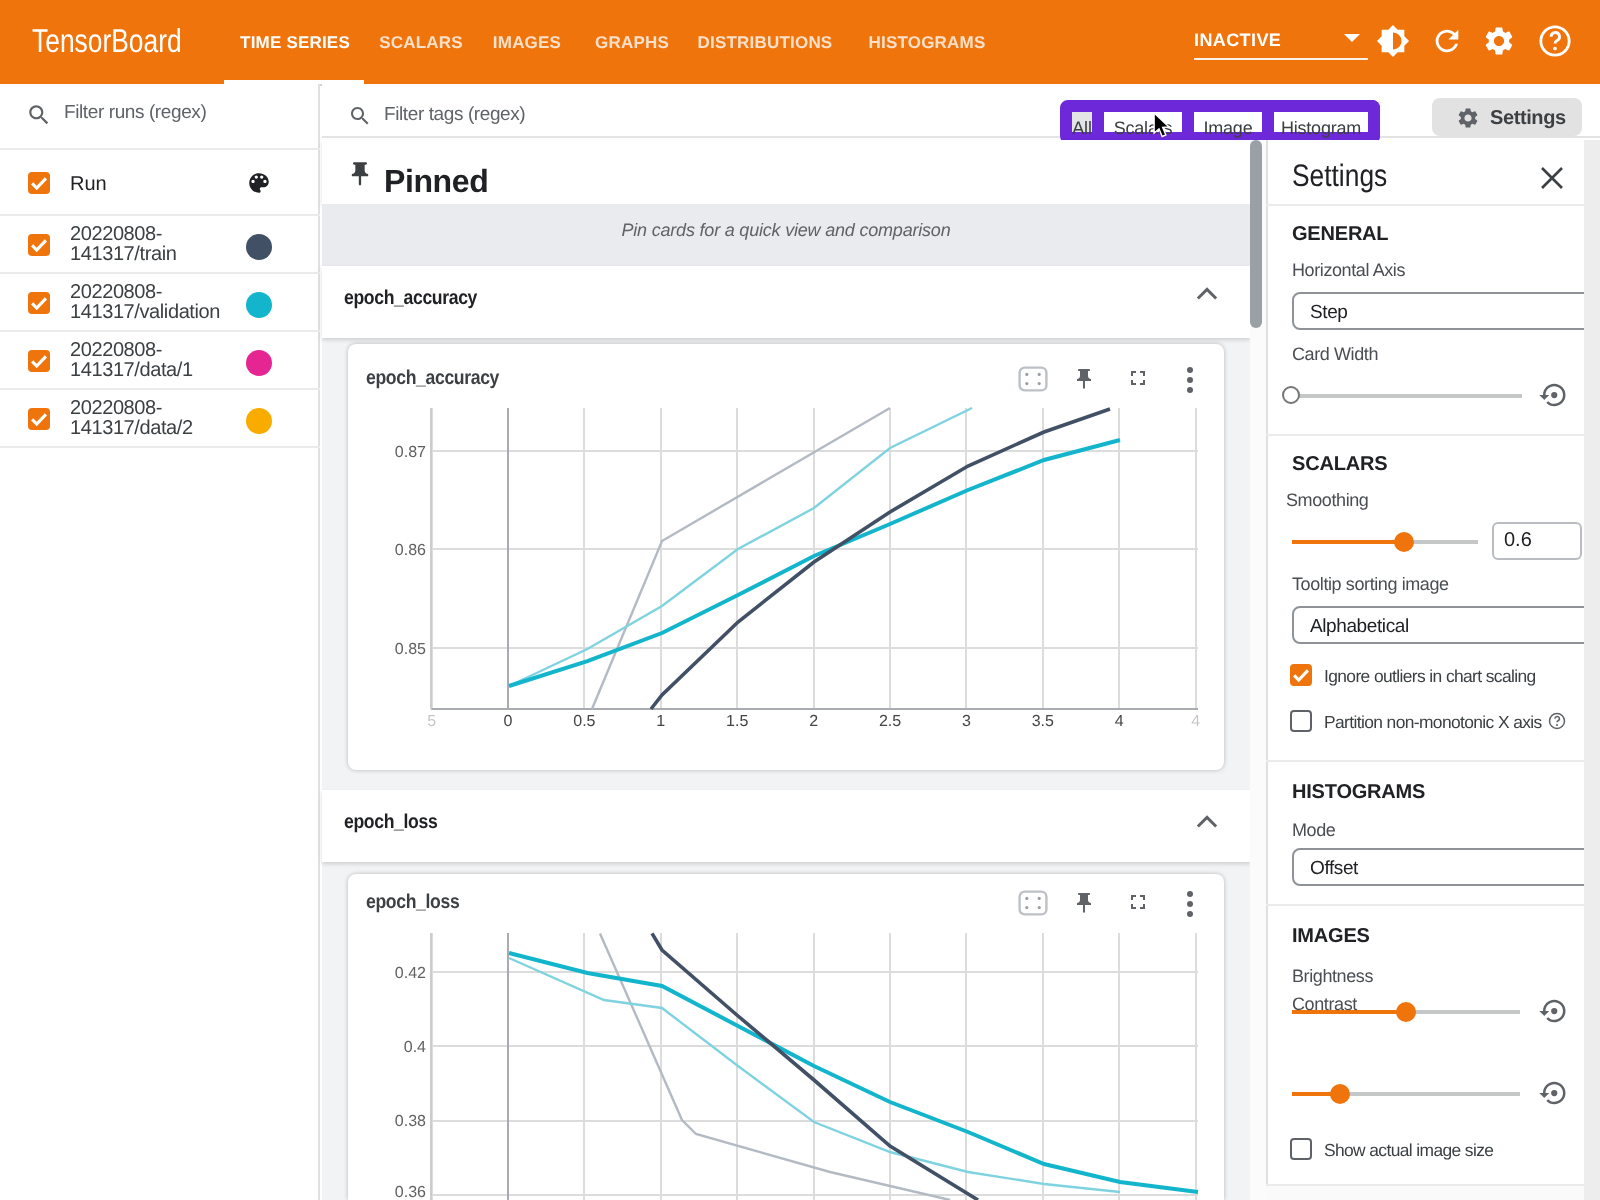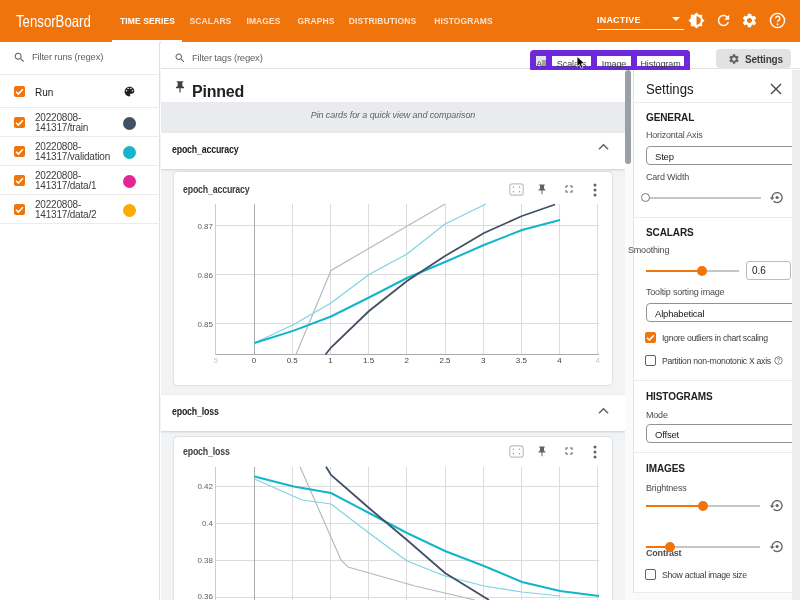--- a/index.html
+++ b/index.html
@@ -353,21 +353,21 @@
 <div class="lbl" style="left:646px;top:172px;">Card Width</div>
 <div class="track" style="left:649px;top:197px;width:112px;"></div>
 <div class="thumb-o" style="left:641px;top:193px;"></div>
 <svg class="abs" style="left:769px;top:190px;" width="15" height="15" viewBox="0 0 24 24" fill="#5f6368">
   <path d="M13 3c-4.97 0-9 4.03-9 9H1l3.89 3.89.07.14L9 12H6c0-3.87 3.13-7 7-7s7 3.13 7 7-3.13 7-7 7c-1.93 0-3.68-.79-4.94-2.06l-1.42 1.42C8.27 19.99 10.51 21 13 21c4.97 0 9-4.03 9-9s-4.03-9-9-9z"></path>
   <circle cx="13" cy="12" r="2.5"></circle>
 </svg>
 <div class="abs" style="left:633px;top:217px;width:167px;height:1px;background:#ebebeb;"></div>
 
 <div class="sec-h" style="left:646px;top:227px;">SCALARS</div>
-<div class="lbl" style="left:628px;top:245px;">Smoothing</div>
+<div class="lbl" style="left:643px;top:245px;">Smoothing</div>
 <div class="track" style="left:646px;top:270px;width:93px;"></div>
 <div class="track-fill" style="left:646px;top:270px;width:57px;"></div>
 <div class="thumb" style="left:697px;top:266px;"></div>
 <div class="abs" style="left:746px;top:261px;width:45px;height:19px;border:1px solid #b9bdc1;border-radius:3px;"></div>
 <div class="abs" style="left:752px;top:265px;font-size:10px;color:#202124;">0.6</div>
 <div class="lbl" style="left:646px;top:287px;">Tooltip sorting image</div>
 <div class="sel" style="left:646px;top:303px;">
     <span>Alphabetical</span>
     <div class="car"></div>
   </div>
@@ -397,21 +397,21 @@
 
 <div class="sec-h" style="left:646px;top:463px;">IMAGES</div>
 <div class="lbl" style="left:646px;top:483px;">Brightness</div>
 <div class="track" style="left:646px;top:505px;width:114px;"></div>
 <div class="track-fill" style="left:646px;top:505px;width:57px;"></div>
 <div class="thumb" style="left:698px;top:501px;"></div>
 <svg class="abs" style="left:769px;top:498px;" width="15" height="15" viewBox="0 0 24 24" fill="#5f6368">
   <path d="M13 3c-4.97 0-9 4.03-9 9H1l3.89 3.89.07.14L9 12H6c0-3.87 3.13-7 7-7s7 3.13 7 7-3.13 7-7 7c-1.93 0-3.68-.79-4.94-2.06l-1.42 1.42C8.27 19.99 10.51 21 13 21c4.97 0 9-4.03 9-9s-4.03-9-9-9z"></path>
   <circle cx="13" cy="12" r="2.5"></circle>
 </svg>
-<div class="lbl" style="left:646px;top:548px;font-weight:bold;">Contrast</div>
+<div class="lbl" style="left:646px;top:497px;">Contrast</div>
 <div class="track" style="left:646px;top:546px;width:114px;"></div>
 <div class="track-fill" style="left:646px;top:546px;width:24px;"></div>
 <div class="thumb" style="left:665px;top:542px;"></div>
 <svg class="abs" style="left:769px;top:539px;" width="15" height="15" viewBox="0 0 24 24" fill="#5f6368">
   <path d="M13 3c-4.97 0-9 4.03-9 9H1l3.89 3.89.07.14L9 12H6c0-3.87 3.13-7 7-7s7 3.13 7 7-3.13 7-7 7c-1.93 0-3.68-.79-4.94-2.06l-1.42 1.42C8.27 19.99 10.51 21 13 21c4.97 0 9-4.03 9-9s-4.03-9-9-9z"></path>
   <circle cx="13" cy="12" r="2.5"></circle>
 </svg>
 <div class="cb-empty" style="left:645px;top:568.5px;"></div>
 <div class="abs small-lbl" style="left:662px;top:570px;">Show actual image size</div>
 <div class="abs" style="left:633px;top:591.5px;width:167px;height:1px;background:#ebebeb;"></div>

